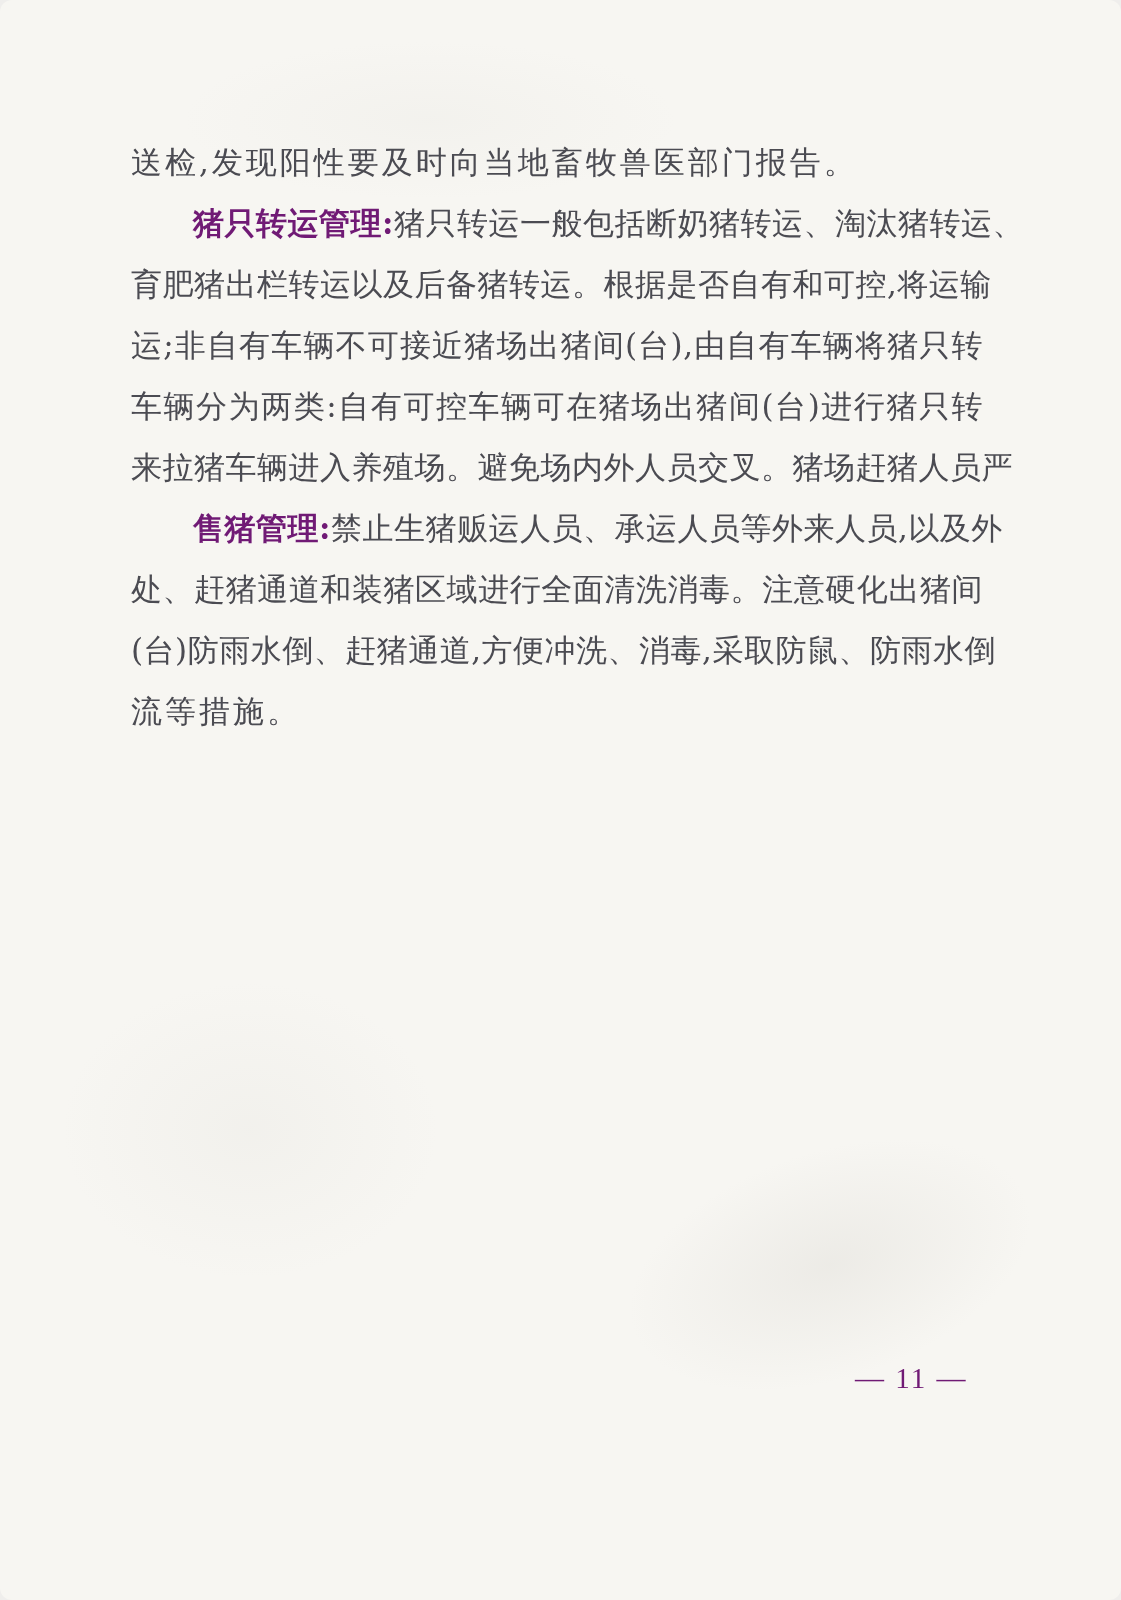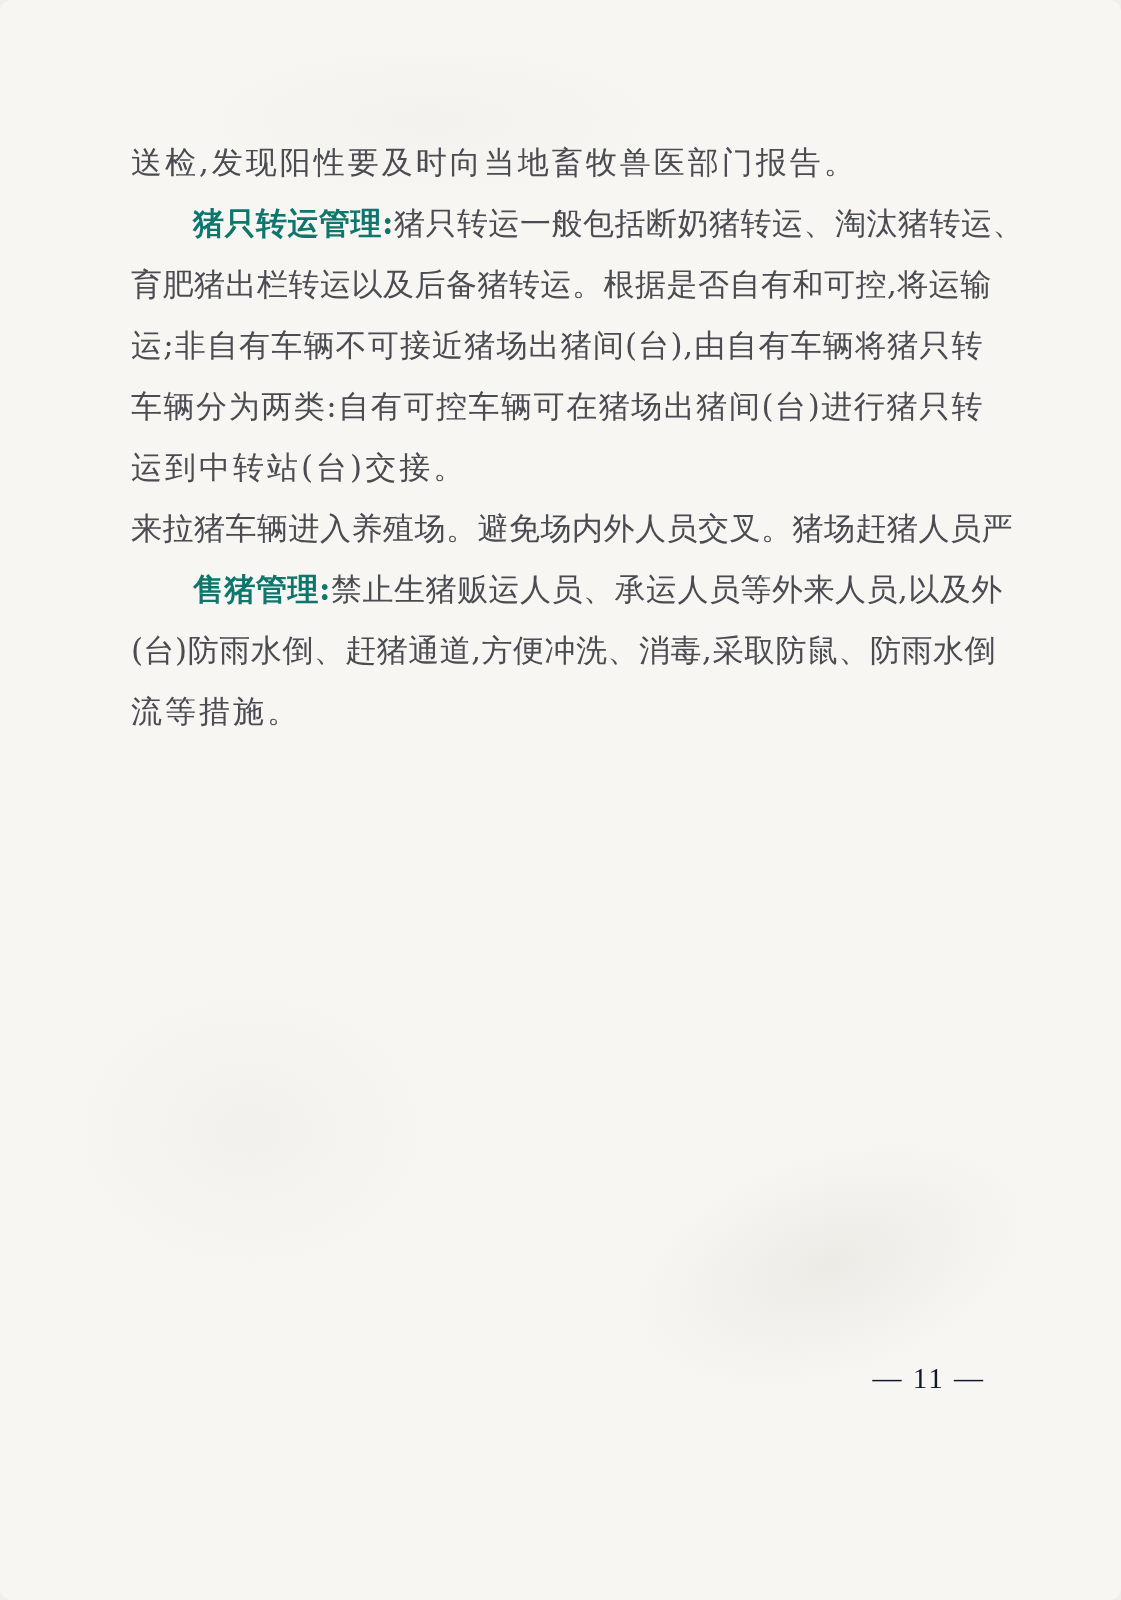--- a/index.html
+++ b/index.html
@@ -57,30 +57,30 @@
   }
   .line--end {
     text-align-last: left;
     letter-spacing: 3px;
   }
   .line--indent {
     text-indent: 2em;
   }
   .heading-bold {
     font-weight: bold;
-    color: #0f766e;
+    color: #701a75;
   }
   .page-number {
     position: absolute;
     left: 855px;
     top: 1362px;
     width: 130px;
-    text-align: right;
+    text-align: left;
     font-size: 29px;
-    color: #0f172a;
+    color: #701a75;
     letter-spacing: 2px;
     font-family: "Liberation Serif", "DejaVu Serif", serif;
   }
 </style>
 </head>
 <body>
 
 <div class="page">
 
   <div class="scan-artifact artifact-1"></div>
@@ -88,24 +88,24 @@
   <div class="scan-artifact artifact-3"></div>
 
   <div class="content">
 
     <div class="line line--end">送检,发现阳性要及时向当地畜牧兽医部门报告。</div>
 
     <div class="line line--indent"><span class="heading-bold">猪只转运管理:</span><span>猪只转运一般包括断奶猪转运、淘汰猪转运、</span></div>
     <div class="line">育肥猪出栏转运以及后备猪转运。根据是否自有和可控,将运输</div>
     <div class="line">运;非自有车辆不可接近猪场出猪间(台),由自有车辆将猪只转</div>
     <div class="line">车辆分为两类:自有可控车辆可在猪场出猪间(台)进行猪只转</div>
-    <div class="line line--end">运到中转站(台)交接。</div>
 
     <div class="line">来拉猪车辆进入养殖场。避免场内外人员交叉。猪场赶猪人员严</div>
     <div class="line line--indent"><span class="heading-bold">售猪管理:</span><span>禁止生猪贩运人员、承运人员等外来人员,以及外</span></div>
+    <div class="line">处、赶猪通道和装猪区域进行全面清洗消毒。注意硬化出猪间</div>
     <div class="line">(台)防雨水倒、赶猪通道,方便冲洗、消毒,采取防鼠、防雨水倒</div>
     <div class="line line--end">流等措施。</div>
 
   </div>
 
   <div class="page-number">— 11 —</div>
 
 </div>
 
 </body></html>

